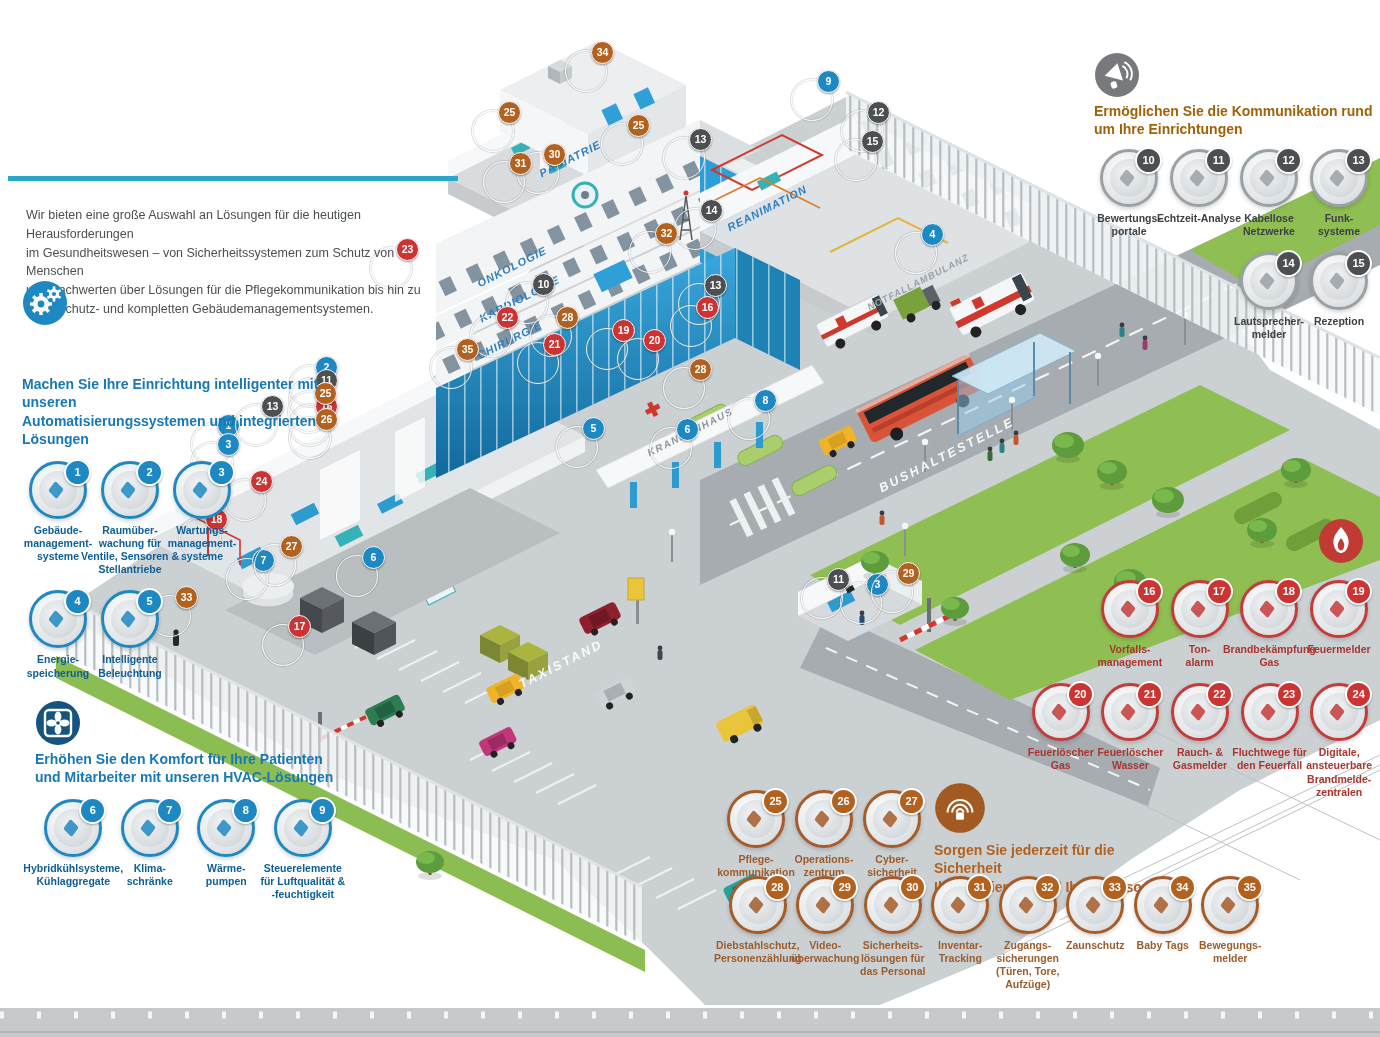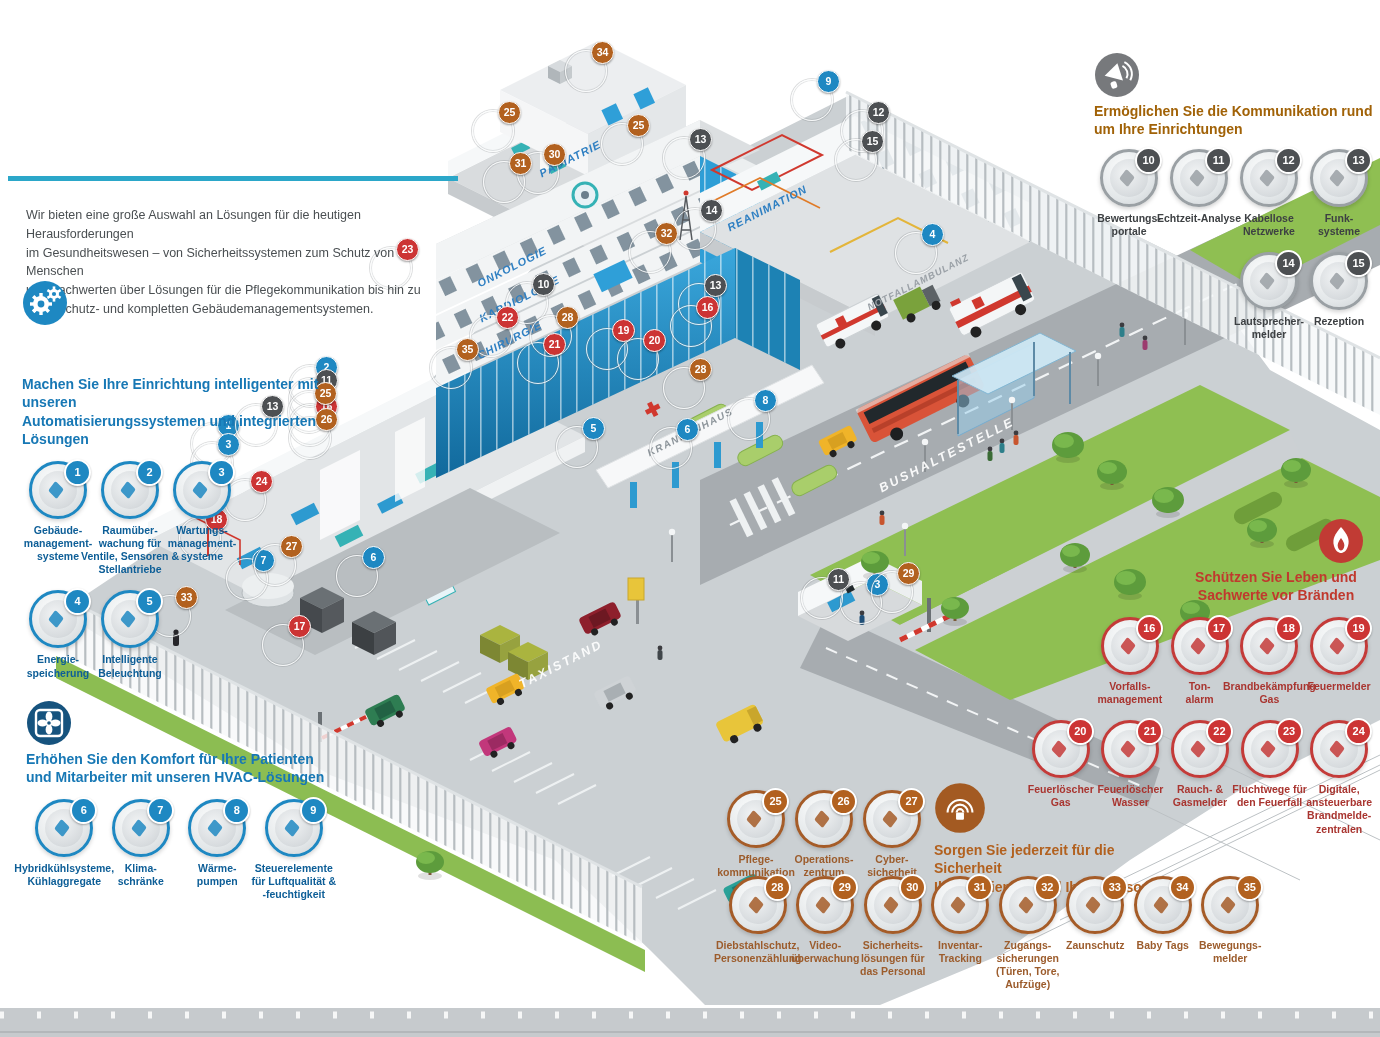--- a/index.html
+++ b/index.html
@@ -751,21 +751,21 @@
             <span class="inner"></span>
             <span class="chip" style="background:#1e88c2"></span>
             <span class="bdg" style="background:#1e88c2">5</span>
           </div>
           <div class="lbl" style="color:#0d5e97">Intelligente
 Beleuchtung</div>
         </div>
       </div>
 </div>
 
-<div class="sec" style="left:26px;top:700px;width:306px;">
+<div class="sec" style="left:35px;top:700px;width:306px;">
   <svg class="icn" viewBox="0 0 46 46">
     <circle cx="23" cy="23" r="22" fill="#16537e"></circle>
     <rect x="10" y="10" width="26" height="26" rx="4" fill="none" stroke="#fff" stroke-width="2.4"></rect>
     <g fill="#fff">
           <ellipse cx="23" cy="16.5" rx="3.4" ry="5"></ellipse>
           <ellipse cx="23" cy="29.5" rx="3.4" ry="5"></ellipse>
           <ellipse cx="16.5" cy="23" rx="5" ry="3.4"></ellipse>
           <ellipse cx="29.5" cy="23" rx="5" ry="3.4"></ellipse>
         </g>
     <circle cx="23" cy="23" r="2.6" fill="#16537e" stroke="#fff" stroke-width="1.6"></circle>
@@ -881,22 +881,20 @@
         </div>
       </div>
 </div>
 
 <div class="sec" style="left:1026px;top:518px;width:348px;">
   <svg class="icn" viewBox="0 0 46 46" style="margin-left:292px">
     <circle cx="23" cy="23" r="22" fill="#c13b34"></circle>
     <path d="M23,9 C29,16 32,21 30,28 C28.5,33 25.5,35 23,35 C20.5,35 17.5,33 16,28 C14,21 17,16 23,9 Z" fill="#fff"></path>
     <path d="M23,20 C26,24 27,26.5 26,29.5 C25.3,31.6 24.2,32.4 23,32.4 C21.8,32.4 20.7,31.6 20,29.5 C19,26.5 20,24 23,20 Z" fill="#c13b34"></path>
   </svg>
-  <div class="sec-h" style="width: 190px; margin-left: 155px; text-align: center; color: rgb(192, 57, 46);">Schützen Sie Leben und
-Sachwerte vor Bränden</div>
   <div class="items" style="margin-top:12px;margin-left:69px">
         <div class="li">
           <div class="cir" style="border-color:#c43b39">
             <span class="inner"></span>
             <span class="chip" style="background:#c43b39"></span>
             <span class="bdg" style="background:#cc3434">16</span>
           </div>
           <div class="lbl" style="color:#a93530">Vorfalls-
 management</div>
         </div>

